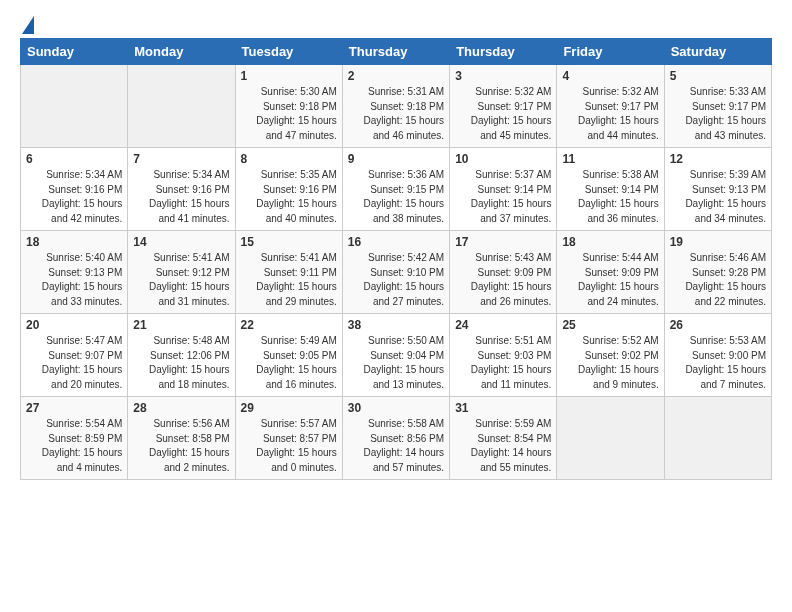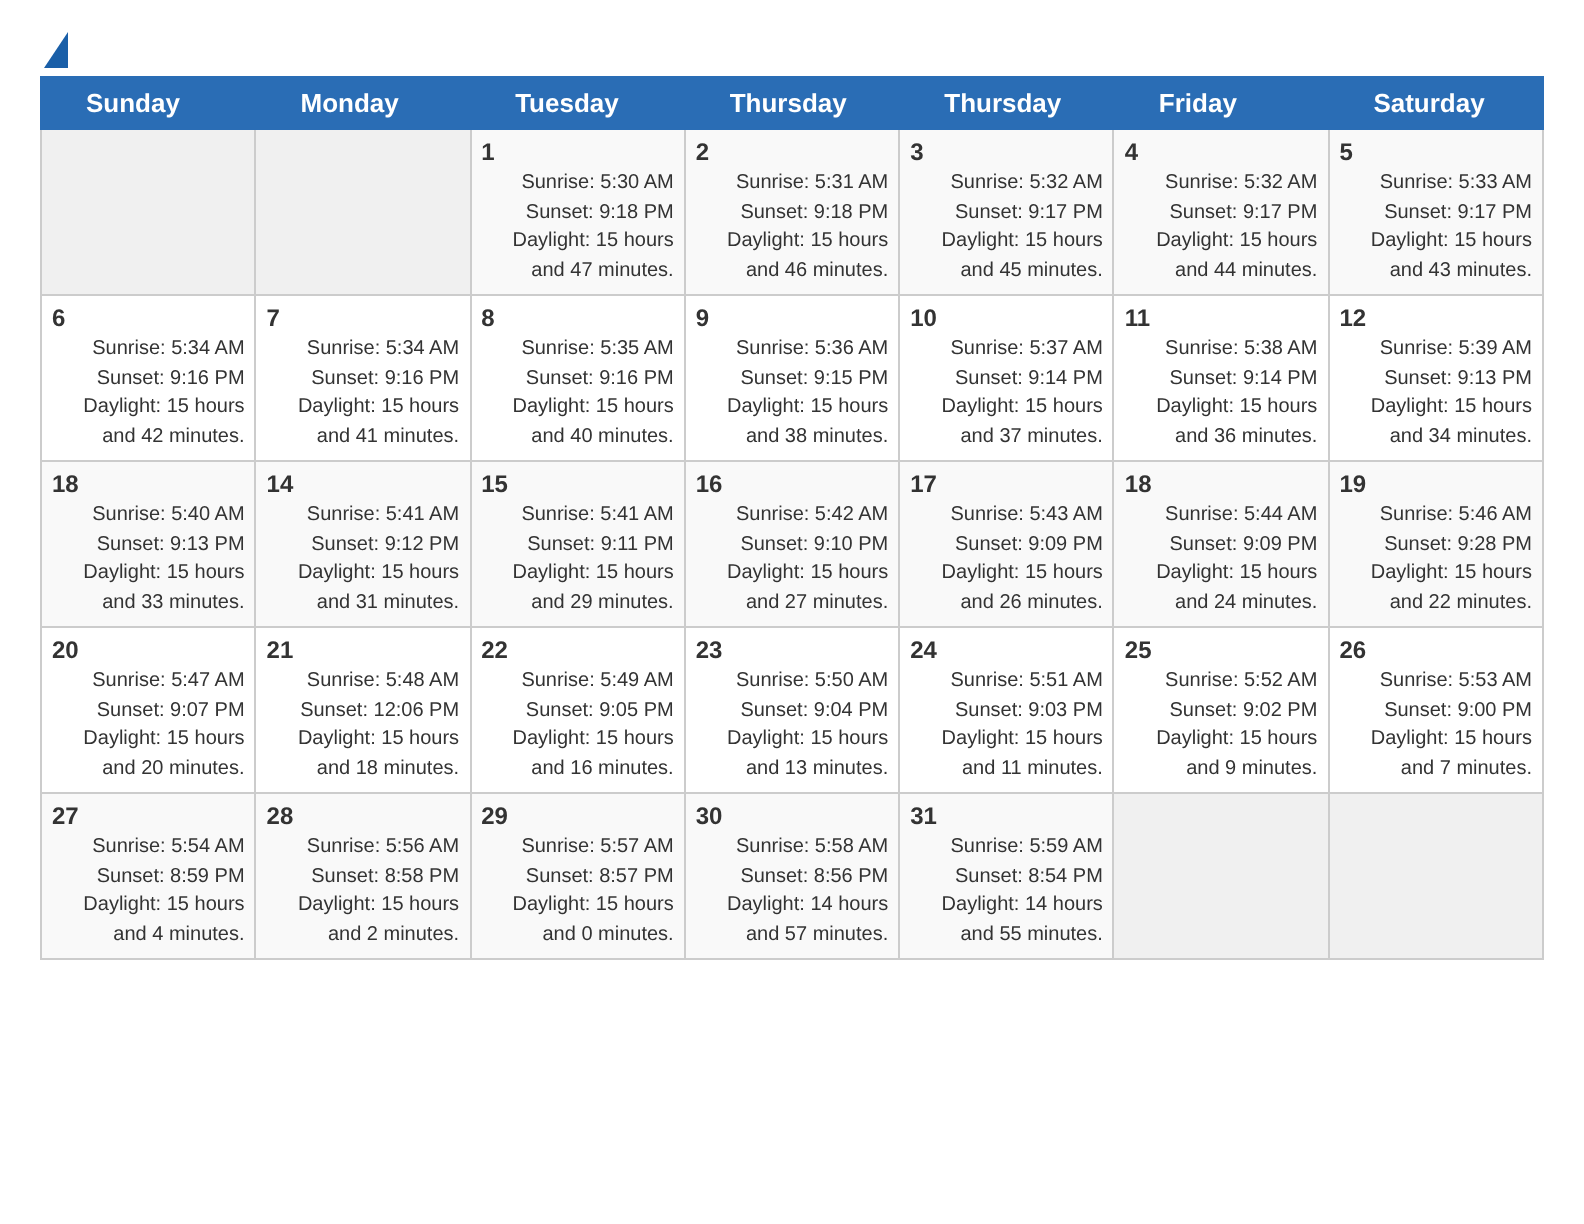--- a/index.html
+++ b/index.html
@@ -50,21 +50,21 @@
     }
     .calendar {
       width: 100%;
       border-collapse: collapse;
       border: 1px solid #ccc;
     }
     .calendar th {
       background: #2a6db5;
       color: #fff;
       text-align: left;
-      padding: 5px 22px;
+      padding: 5px 6px;
       font-size: 13px;
       font-weight: bold;
       border: 1px solid #2a6db5;
     }
     .calendar td {
       vertical-align: top;
       padding: 4px 5px;
       border: 1px solid #ccc;
       width: 107px;
       min-height: 80px;
@@ -261,21 +261,21 @@
 Sunset: 12:06 PM
 Daylight: 15 hours and 18 minutes.</div>
         </td>
         <td>
           <span class="day-num">22</span>
           <div class="day-info">Sunrise: 5:49 AM
 Sunset: 9:05 PM
 Daylight: 15 hours and 16 minutes.</div>
         </td>
         <td>
-          <span class="day-num">23</span>
+          <span class="day-num">38</span>
           <div class="day-info">Sunrise: 5:50 AM
 Sunset: 9:04 PM
 Daylight: 15 hours and 13 minutes.</div>
         </td>
         <td>
           <span class="day-num">24</span>
           <div class="day-info">Sunrise: 5:51 AM
 Sunset: 9:03 PM
 Daylight: 15 hours and 11 minutes.</div>
         </td>

